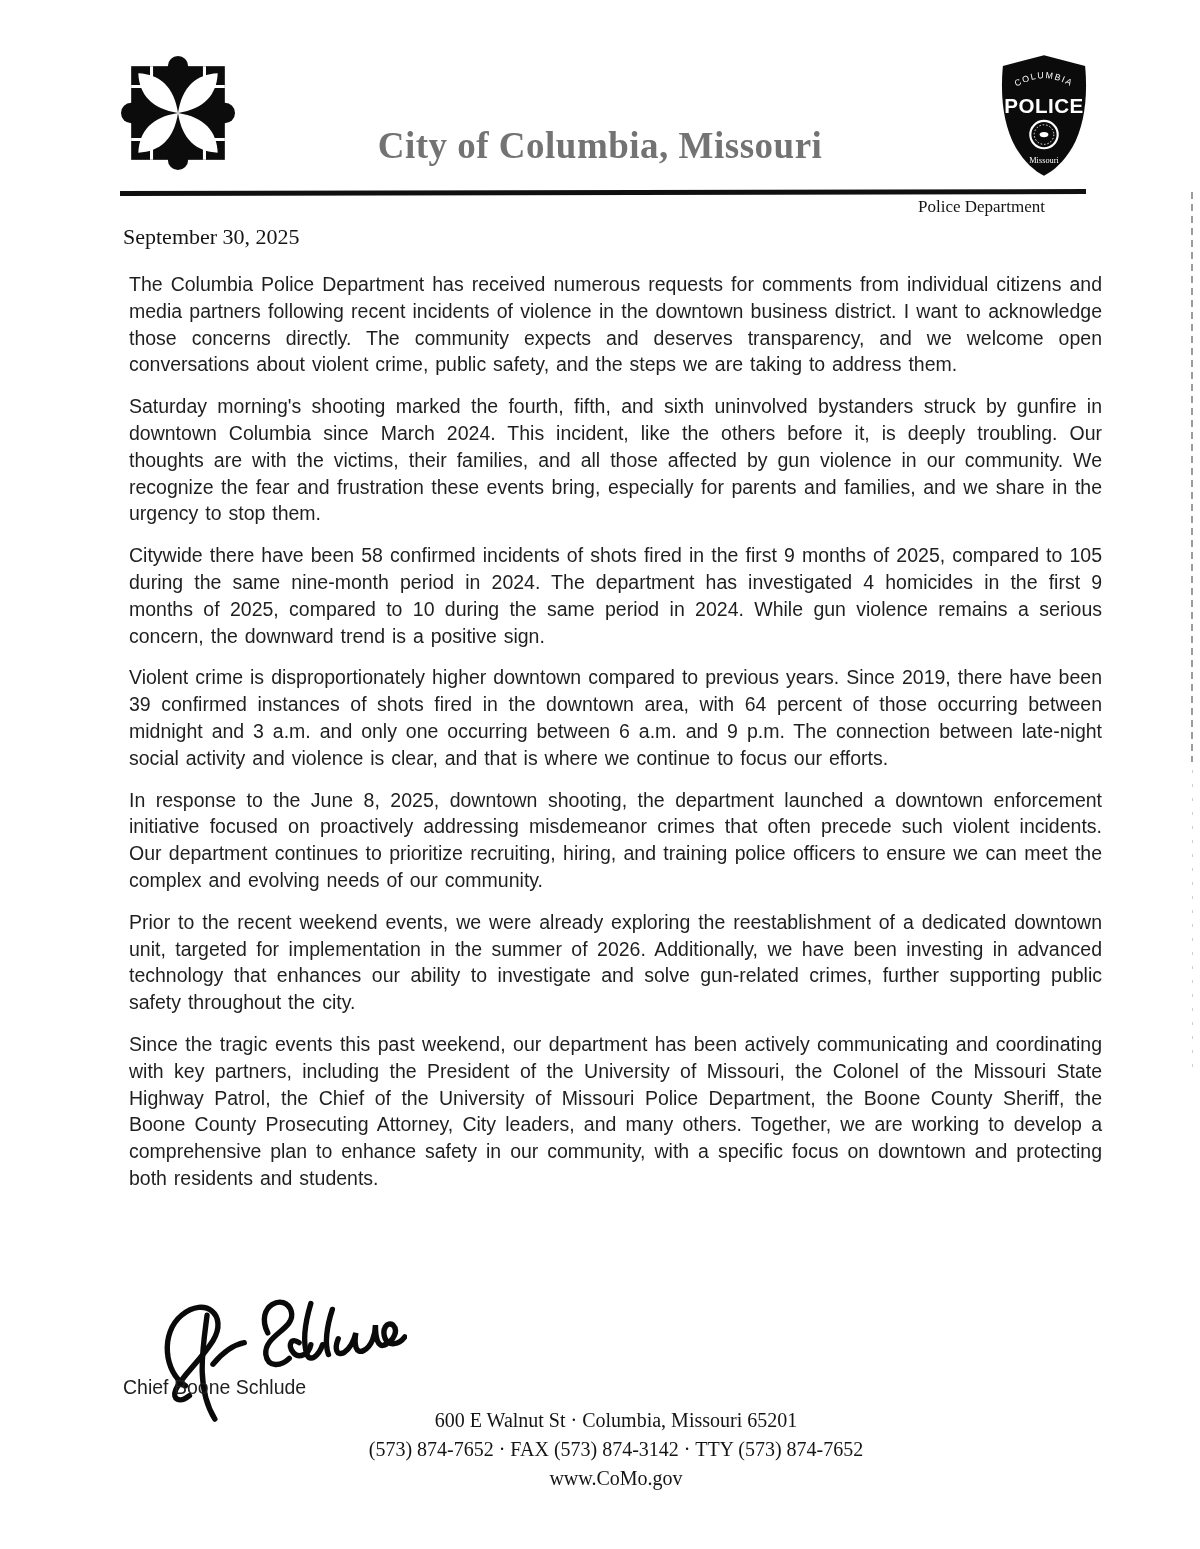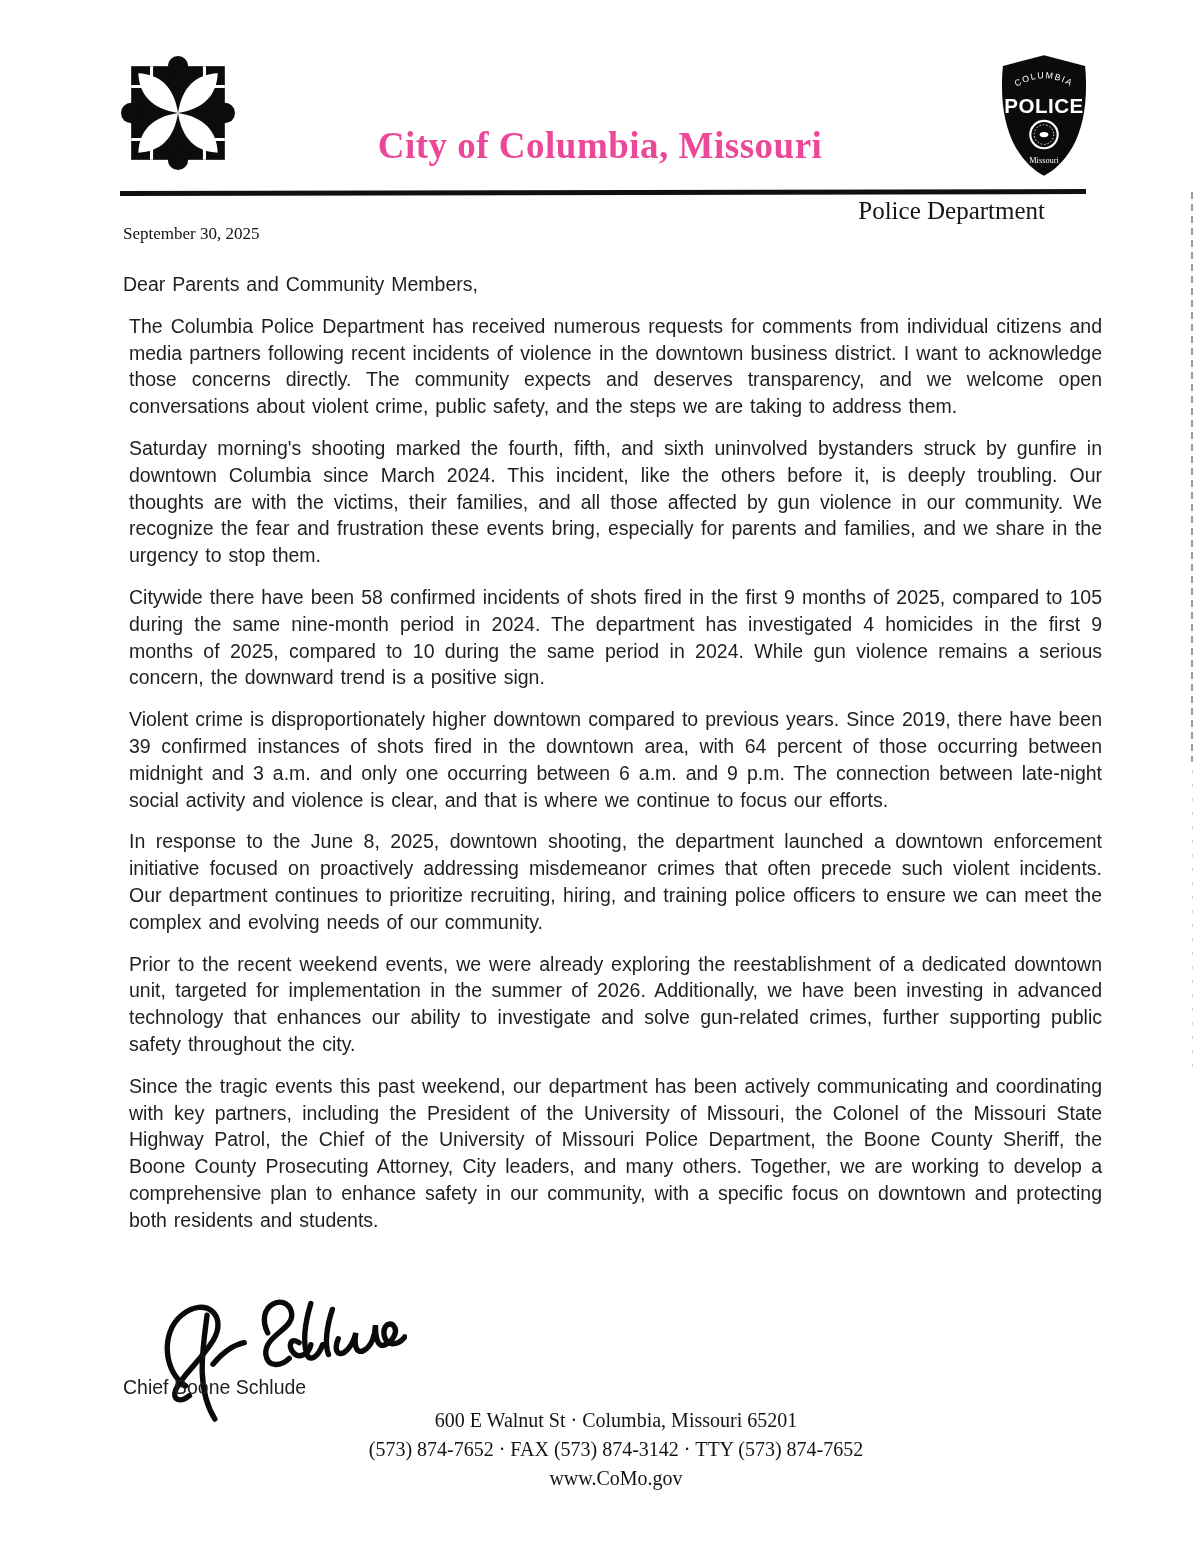--- a/index.html
+++ b/index.html
@@ -11,37 +11,37 @@
     overflow:hidden;
     font-family:"Liberation Sans",sans-serif;
     color:#1c1c1c;
   }
   
   .city-logo{position:absolute;left:121px;top:56px;}
   .page-title{
     position:absolute;left:0;right:0;top:124px;
     text-align:center;
     font-family:"Liberation Serif",serif;
-    font-size:37px;font-weight:600;color:#ec4899;
+    font-size:37px;font-weight:600;color:#737373;
     letter-spacing:.5px;
   }
   .badge{position:absolute;left:997px;top:52px;}
   .header-rule{
     position:absolute;left:120px;top:190px;width:966px;height:5px;
     background:#101010;transform:rotate(-.12deg);
   }
   .dept-line{
     position:absolute;top:197px;right:155px;
     font-family:"Liberation Serif",serif;
-    font-size:25px;color:#141414;
+    font-size:17px;color:#141414;
   }
   .date-line{
     position:absolute;left:123px;top:224px;
     font-family:"Liberation Serif",serif;
-    font-size:17px;color:#141414;
+    font-size:22px;color:#141414;
   }
   
   .letter-body{
     position:absolute;left:123px;top:271px;width:985px;
     font-size:19.5px;line-height:26.8px;
     color:#1f1f1f;
     word-spacing:1.5px;
   }
   .letter-body .salutation{margin:0 0 15px;}
   .letter-body p{margin:0 6px 15px;text-align:justify;text-align-last:left;}
@@ -109,21 +109,20 @@
     <ellipse cx="48" cy="84" rx="4.5" ry="2.6" fill="#fff"></ellipse>
     <text x="48" y="113" text-anchor="middle" font-family="Liberation Serif, serif" font-size="8.5" fill="#fff">Missouri</text>
   </svg>
 
   <div class="header-rule"></div>
 
   <div class="dept-line">Police Department</div>
   <div class="date-line">September 30, 2025</div>
 
   <div class="letter-body">
-    <div class="salutation">Dear Parents and Community Members,</div>
     <p>The Columbia Police Department has received numerous requests for comments from individual citizens and media partners following recent incidents of violence in the downtown business district. I want to acknowledge those concerns directly. The community expects and deserves transparency, and we welcome open conversations about violent crime, public safety, and the steps we are taking to address them.</p>
     <p>Saturday morning's shooting marked the fourth, fifth, and sixth uninvolved bystanders struck by gunfire in downtown Columbia since March 2024. This incident, like the others before it, is deeply troubling. Our thoughts are with the victims, their families, and all those affected by gun violence in our community. We recognize the fear and frustration these events bring, especially for parents and families, and we share in the urgency to stop them.</p>
     <p>Citywide there have been 58 confirmed incidents of shots fired in the first 9 months of 2025, compared to 105 during the same nine-month period in 2024.  The department has investigated 4 homicides in the first 9 months of 2025, compared to 10 during the same period in 2024. While gun violence remains a serious concern, the downward trend is a positive sign.</p>
     <p>Violent crime is disproportionately higher downtown compared to previous years. Since 2019, there have been 39 confirmed instances of shots fired in the downtown area, with 64 percent of those occurring between midnight and 3 a.m. and only one occurring between 6 a.m. and 9 p.m. The connection between late-night social activity and violence is clear, and that is where we continue to focus our efforts.</p>
     <p>In response to the June 8, 2025, downtown shooting, the department launched a downtown enforcement initiative focused on proactively addressing misdemeanor crimes that often precede such violent incidents. Our department continues to prioritize recruiting, hiring, and training police officers to ensure we can meet the complex and evolving needs of our community.</p>
     <p>Prior to the recent weekend events, we were already exploring the reestablishment of a dedicated downtown unit, targeted for implementation in the summer of 2026. Additionally, we have been investing in advanced technology that enhances our ability to investigate and solve gun-related crimes, further supporting public safety throughout the city.</p>
     <p>Since the tragic events this past weekend, our department has been actively communicating and coordinating with key partners, including the President of the University of Missouri, the Colonel of the Missouri State Highway Patrol, the Chief of the University of Missouri Police Department, the Boone County Sheriff, the Boone County Prosecuting Attorney, City leaders, and many others. Together, we are working to develop a comprehensive plan to enhance safety in our community, with a specific focus on downtown and protecting both residents and students.</p>
   </div>
 
   <svg class="signature-svg" width="255" height="140" viewBox="0 0 260 143" aria-hidden="true" fill="none" stroke="#0a0a0a" stroke-width="5.5" stroke-linecap="round">

